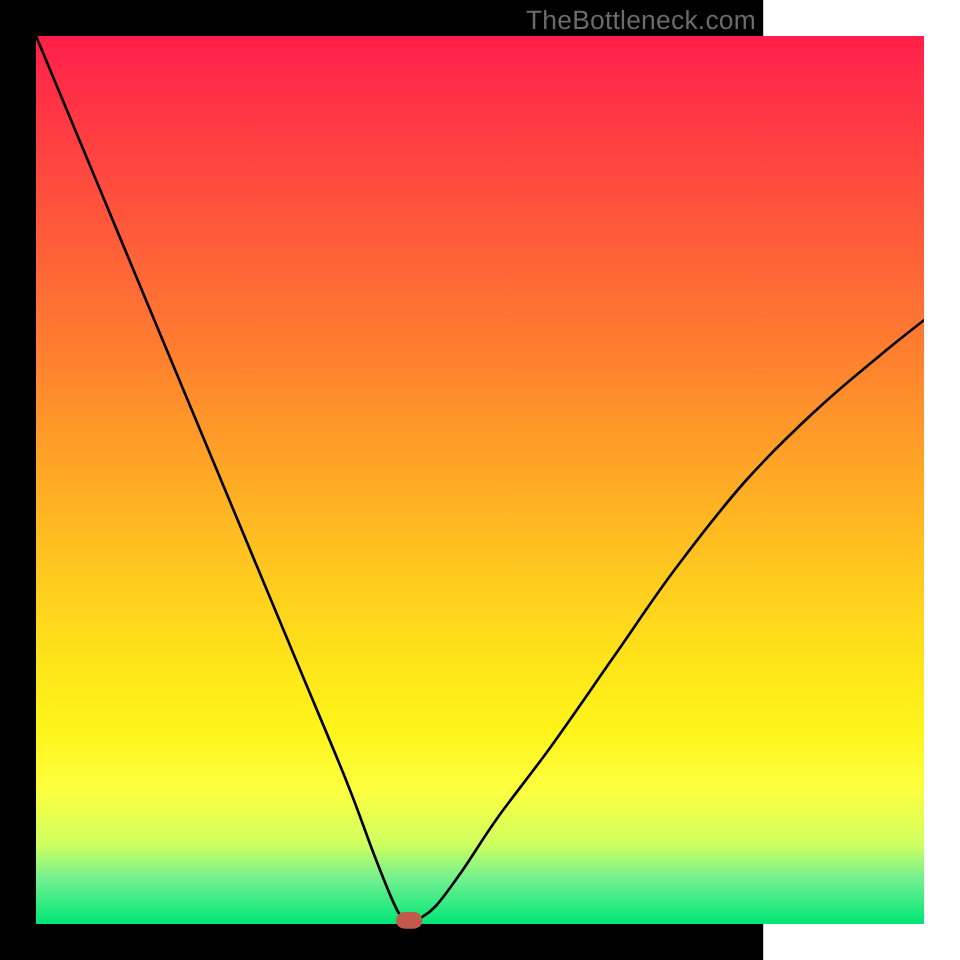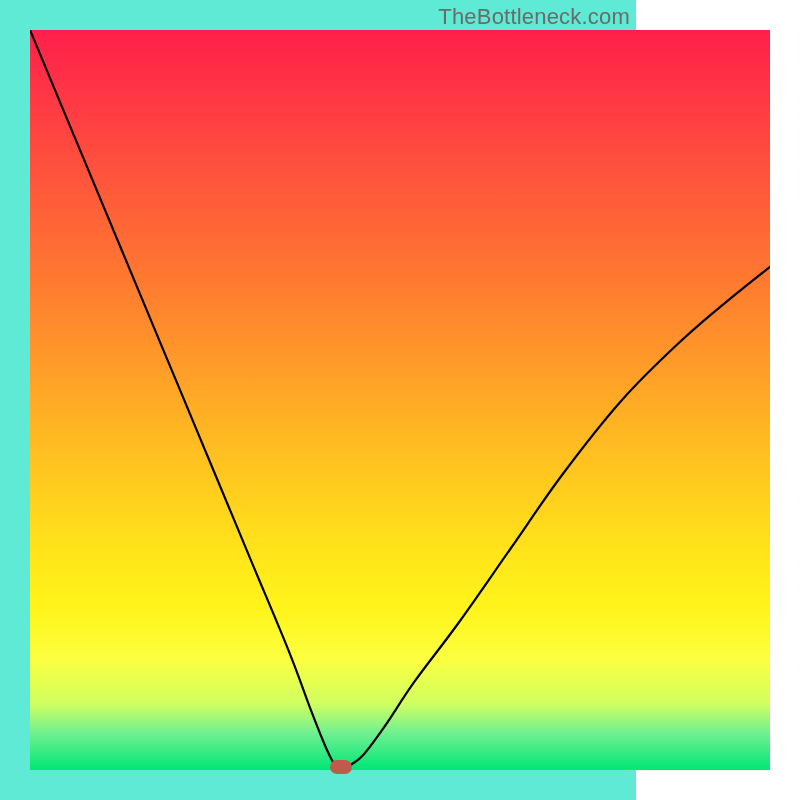--- a/index.html
+++ b/index.html
@@ -7,21 +7,21 @@
     padding: 0;
     width: 800px;
     height: 800px;
     overflow: hidden;
     font-family: Arial, sans-serif;
   }
   .container {
     position: relative;
     width: 636px;
     height: 800px;
-    background: #5eead4;
+    background: #000000;
   }
   .plot-area {
     position: absolute;
     left: 30px;
     top: 30px;
     width: 740px;
     height: 740px;
     background: linear-gradient(to bottom,
       #ff1f4a 0%,
       #ff3a44 10%,

